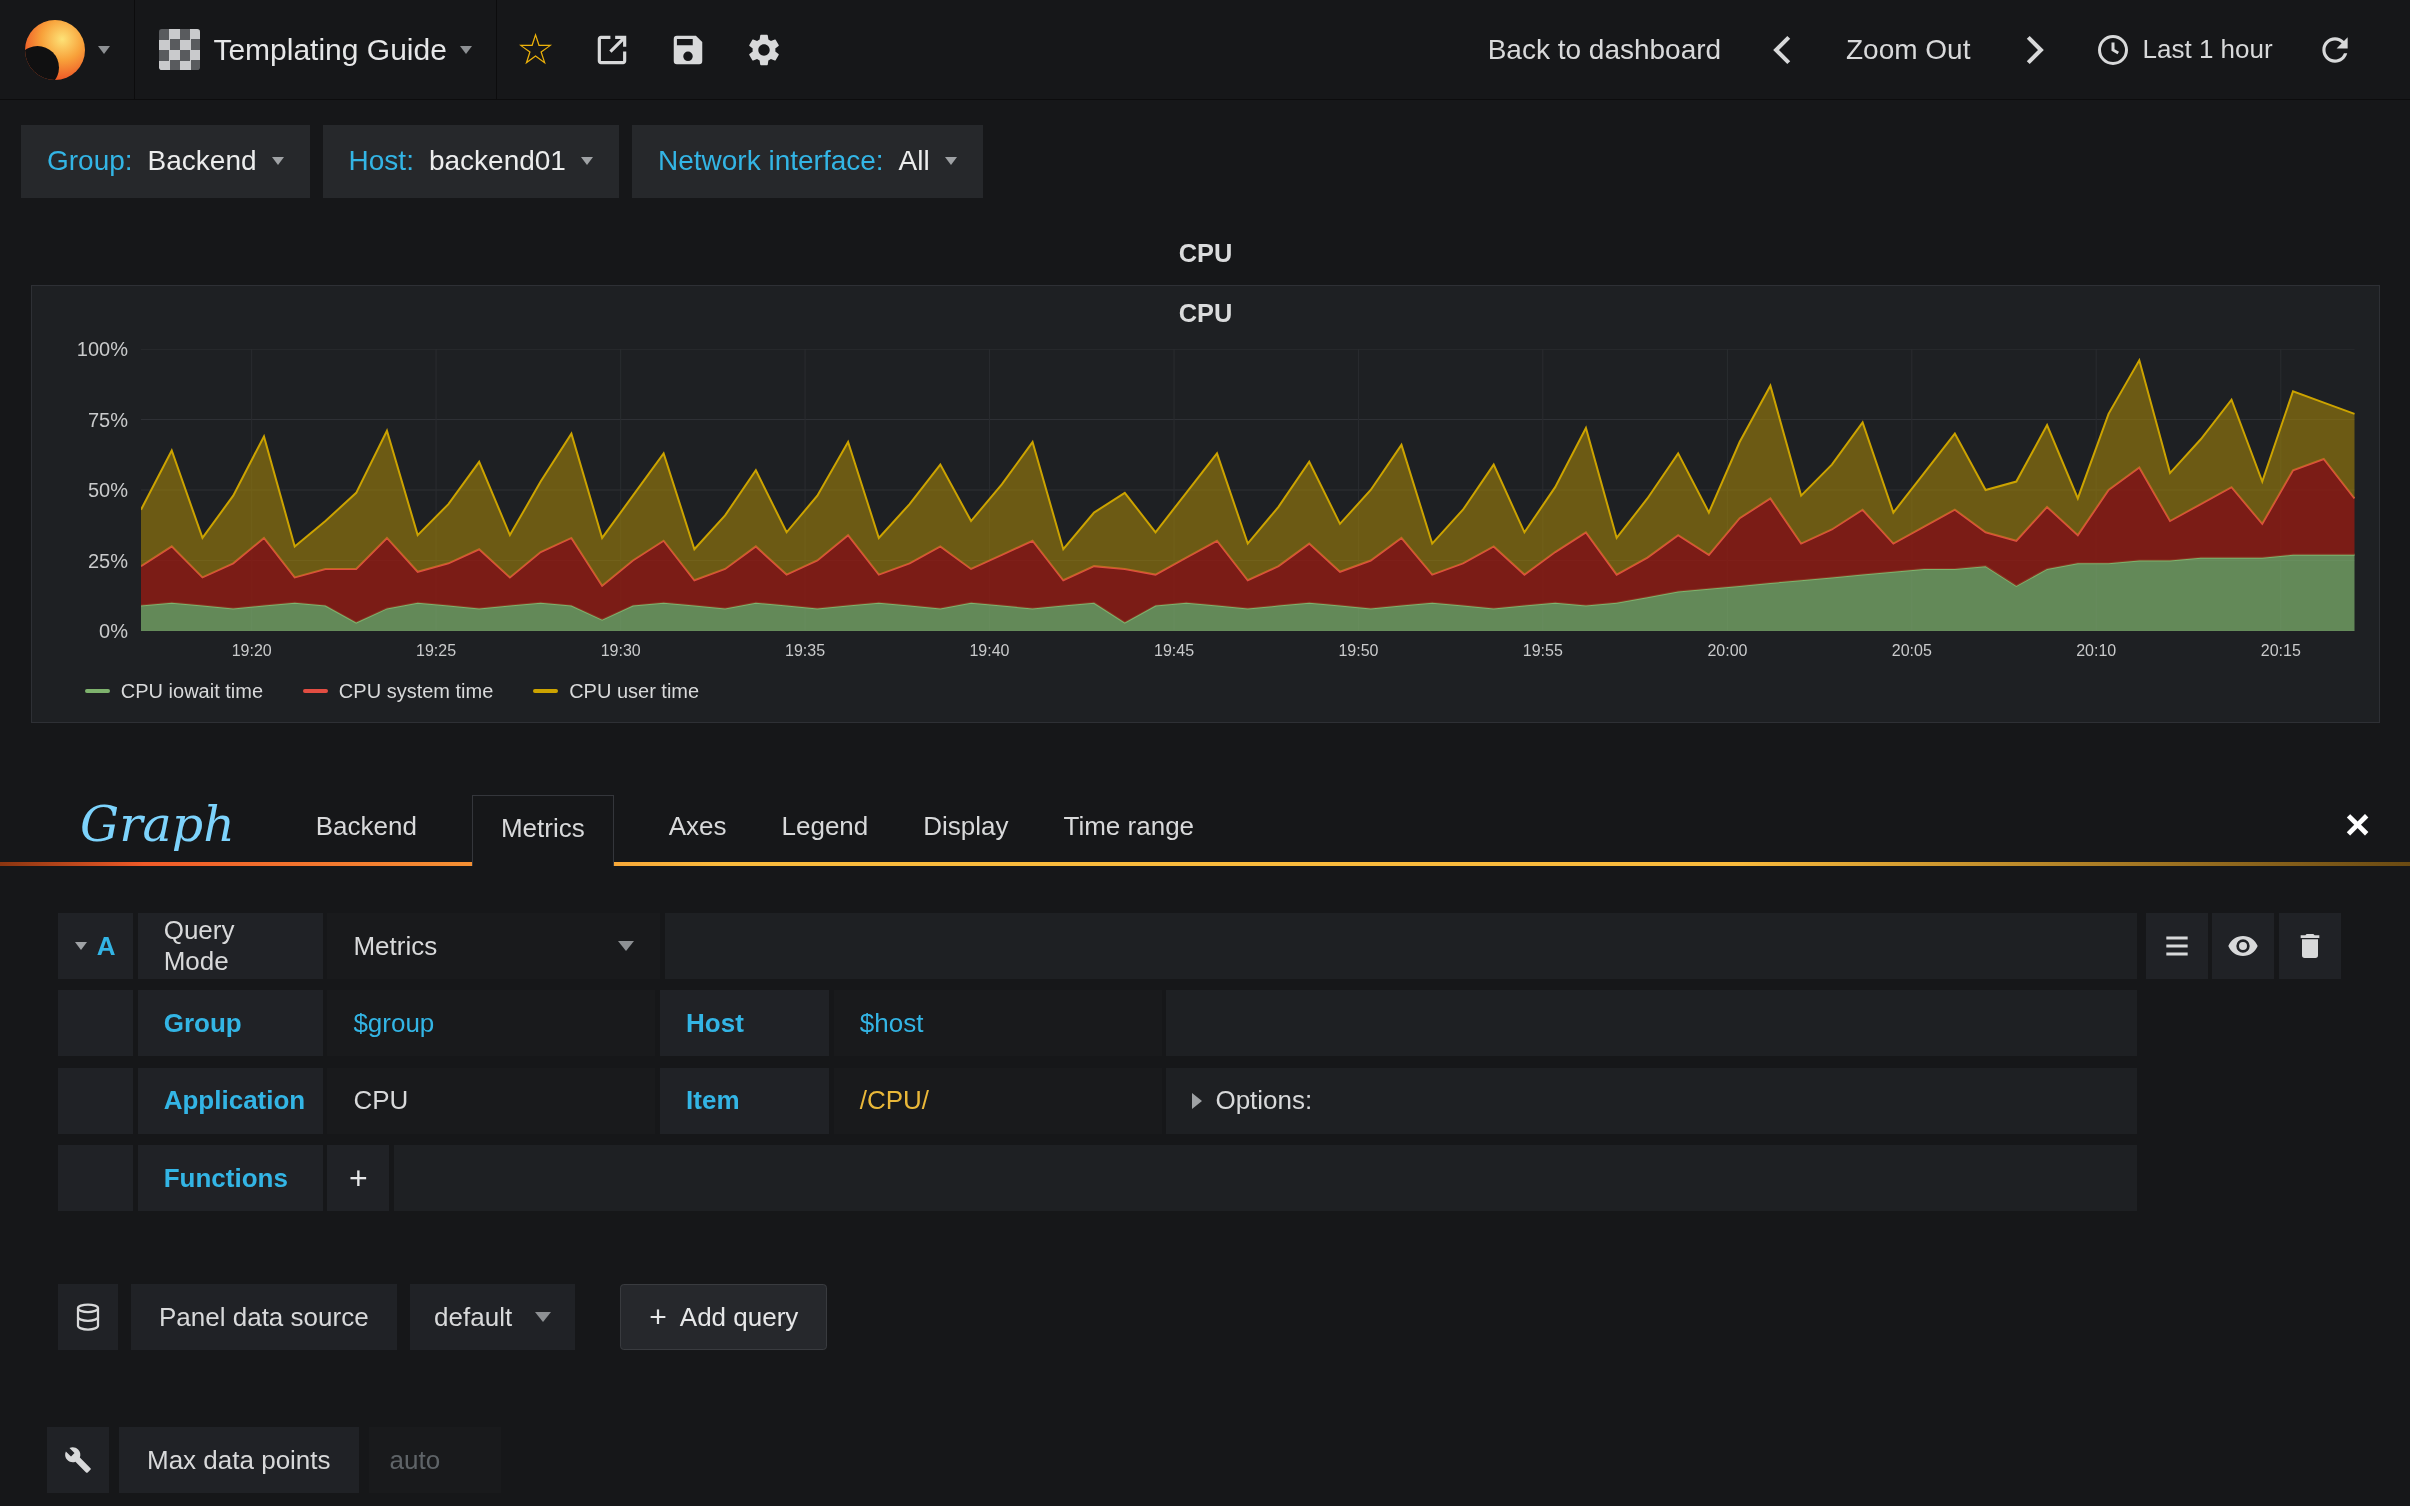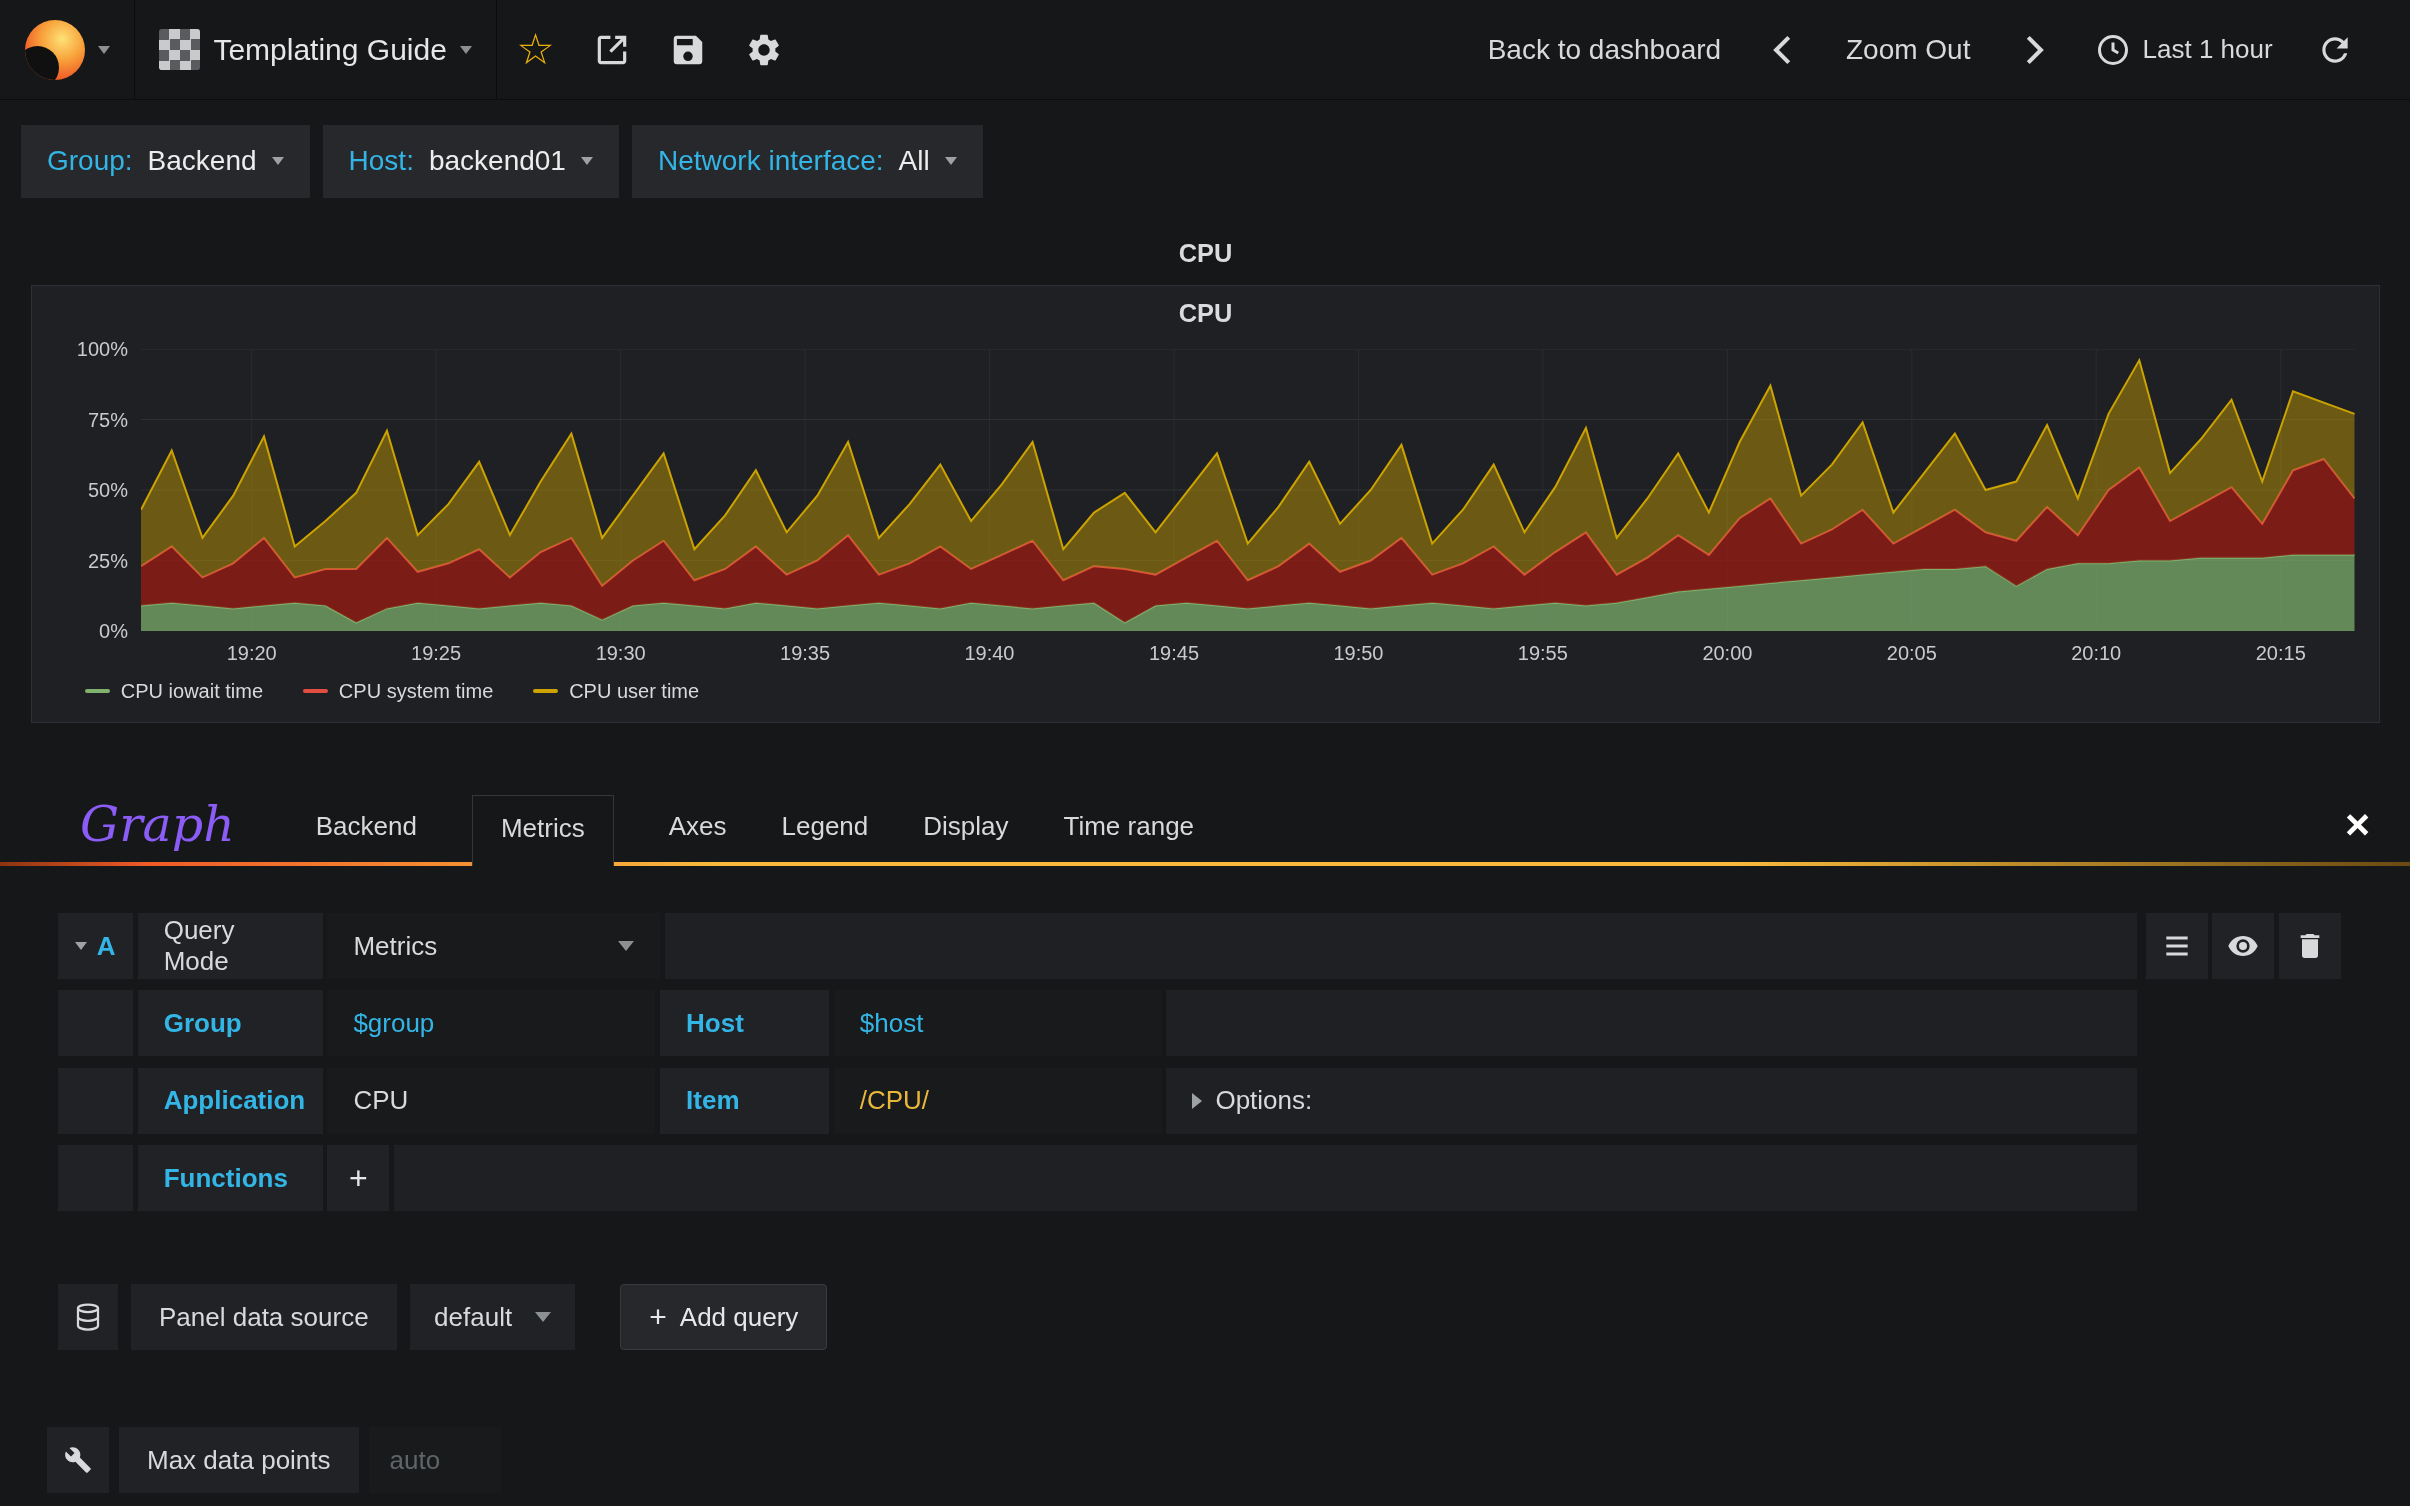--- a/index.html
+++ b/index.html
@@ -43,30 +43,30 @@
   
   .row-title { text-align:center; font-size:25.4px; font-weight:bold; color:#dadbdc; margin-top:17px; }
   .panel { margin:17px 31px 0 31px; background:#1e2023; border:0.9px solid #2e3035; padding:13px 0 19px 0; }
   .panel-title { text-align:center; font-size:25.4px; font-weight:bold; color:#dadbdc; margin-bottom:21px; cursor:pointer;}
   .chart-wrap { display:flex; padding:0 24.5px 0 28px; }
   .y-axis { position:relative; width:81px; height:282px; flex:none; }
   .y-axis span { position:absolute; right:13px; transform:translateY(-50%); font-size:20px; color:#c9cacb; }
   .plot-outer { flex:1; position:relative; }
   .plot-outer svg { display:block; width:100%; height:282px; }
   .x-labels { position:relative; height:43px; }
-  .x-labels span { position:absolute; top:11.3px; transform:translateX(-50%); font-size:20px; color:#c9cacb; }
+  .x-labels span { position:absolute; top:11.3px; transform:translateX(-50%); font-size:16px; color:#c9cacb; }
   .legend { display:flex; gap:40px; margin:5.6px 0 0 53px; }
   .legend-item { display:flex; align-items:center; gap:11.3px; cursor:pointer; }
   .legend-swatch { width:24.5px; height:4.7px; border-radius:1.9px; display:inline-block; }
   .legend-item span:last-child { font-size:20px; color:#d8d9da; }
   
   .editor-header { display:flex; align-items:flex-end; padding:0 41px 0 80px; margin-top:72px; position:relative; }
   .editor-header::after { content:""; position:absolute; left:0; right:0; bottom:0; height:3.8px;
      background:linear-gradient(90deg,#8a3510 0%, #f05a28 6%, #f9ba3c 30%, #f9ba3c 72%, #6a4a12 100%); }
-  .graph-title { font-family:"DejaVu Serif", serif; font-style:italic; font-size:49px; color:#8b5cf6;
+  .graph-title { font-family:"DejaVu Serif", serif; font-style:italic; font-size:49px; color:#7dd3fc;
                  padding-bottom:13px; margin-right:81px; }
   .tabs { display:flex; list-style:none; align-items:flex-end; gap:55px; }
   .tab { font-size:26px; color:#d8d9da; padding-bottom:24.5px; cursor:pointer; }
   .tab.active { padding:17px 28px 22.6px 28px; border:0.9px solid #34363b; border-bottom:none;
                 background:#161719; position:relative; z-index:2; }
   .close-x { margin-left:auto; font-size:43px; font-weight:bold; color:#ffffff; padding-bottom:17px; cursor:pointer; }
   
   .queries { position:relative; margin:47px 70px 0 58px; }
   .qrow { display:flex; gap:4.7px; width:2079px; margin-bottom:11.3px; font-size:26px; }
   .qcell { background:#202226; display:flex; align-items:center; padding:0 26px; height:66px; flex:none; }

